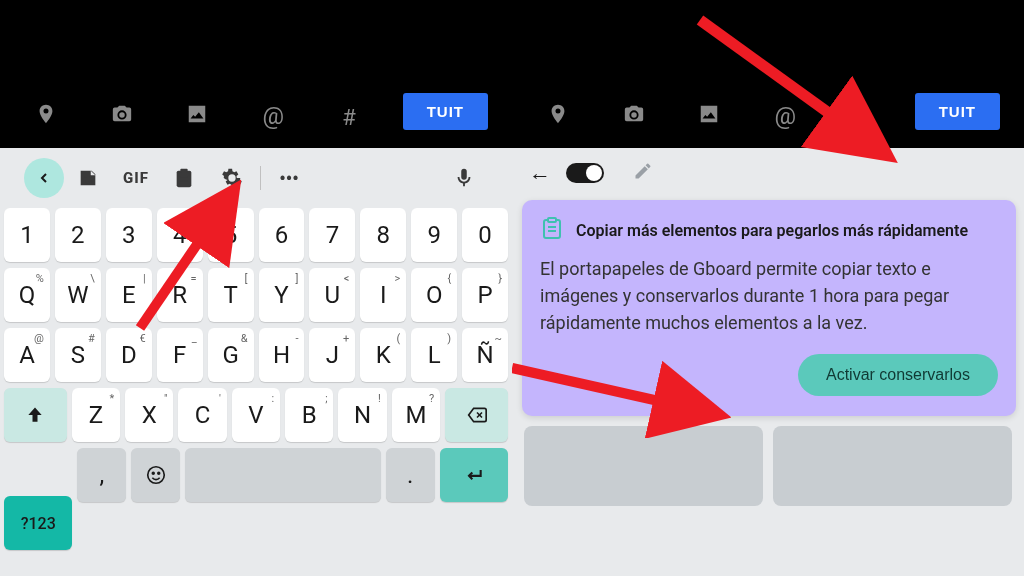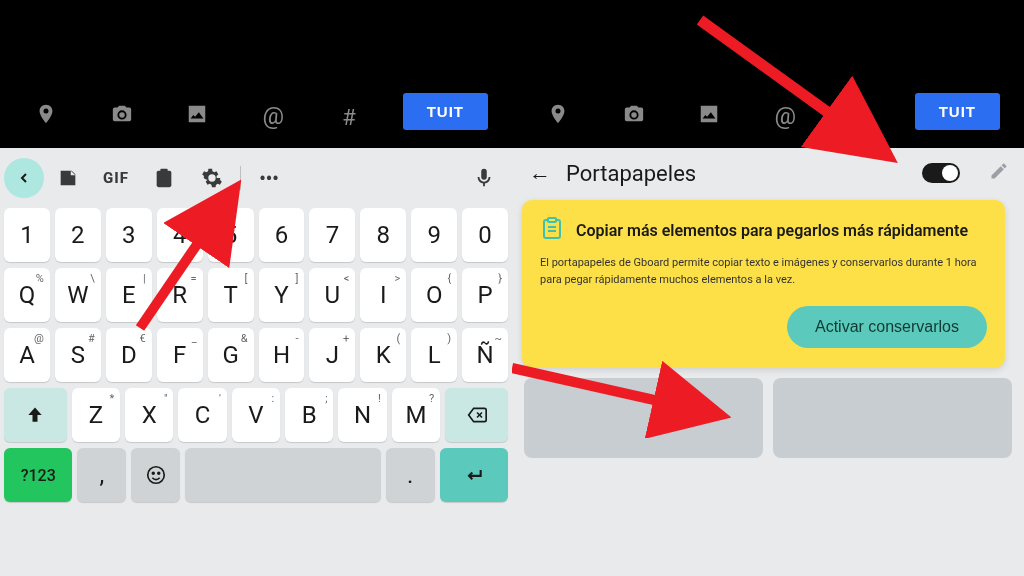--- a/index.html
+++ b/index.html
@@ -7,54 +7,54 @@
 
   .topbar { background: #000; height: 148px; display: flex; }
   .topbar-half { flex: 1; display: flex; align-items: flex-end; padding: 0 8px 18px 8px; gap: 0; justify-content: space-around; }
   .top-icon { color: #8a8a8a; font-size: 20px; width: 44px; text-align: center; }
   .tuit-btn { background: #2b6ef2; color: #fff; font-weight: 700; font-size: 15px; letter-spacing: 1px; padding: 10px 24px; border-radius: 3px; border: none; }
 
   .main { display: flex; height: calc(576px - 148px); }
   .left, .right { flex: 1; background: #e8eaec; position: relative; overflow: hidden; }
 
   
-  .kb-toolbar { display: flex; align-items: center; gap: 0; padding: 10px 4px; }
+  .kb-toolbar { display: flex; align-items: center; gap: 0; padding: 10px 24px; }
   .tb-item { width: 48px; height: 40px; display: flex; align-items: center; justify-content: center; font-size: 18px; color: #3a3a3a; }
   .tb-circle { width: 40px; height: 40px; border-radius: 50%; background: #aee7df; display: flex; align-items: center; justify-content: center; font-size: 18px; color: #1a1a1a; font-weight: 700; }
   .tb-gif { font-weight: 800; font-size: 15px; letter-spacing: 1px; }
   .tb-sep { width: 1px; height: 24px; background: #c0c0c0; margin: 0 4px; }
 
   .kb-rows { padding: 0 4px; }
   .kb-row { display: flex; gap: 5px; margin-bottom: 6px; }
   .key { flex: 1; background: #fff; border-radius: 6px; height: 54px; display: flex; align-items: center; justify-content: center; font-size: 24px; color: #1a1a1a; position: relative; box-shadow: 0 1px 1px rgba(0,0,0,0.15); }
   .key .sup { position: absolute; top: 4px; right: 6px; font-size: 11px; color: #666; }
   .key.fn { background: #c9e8e3; }
-  .key.fn-dark { background: #22c55e; }
+  .key.fn-dark { background: #14b8a6; margin-top: 48px; }
   .row-q { }
   .row-a { padding: 0 0; }
   .row-z { }
   .row-bottom { }
   .bottom-key { background: #cfd3d6; }
   .q123 { font-size: 16px; font-weight: 500; }
   .space { flex: 4; }
   .enter-key { background: #5bc9bb; }
 
   
   .cb-header { display: flex; align-items: center; padding: 12px 10px 8px 10px; gap: 8px; }
   .cb-back { font-size: 22px; color: #1a1a1a; width: 36px; text-align: center; }
   .cb-title { font-size: 22px; color: #1a1a1a; flex: 1; }
   .cb-toggle { width: 38px; height: 20px; border-radius: 10px; background: #1a1a1a; position: relative; margin-right: 16px; }
   .cb-toggle::after { content: ""; position: absolute; right: 2px; top: 2px; width: 16px; height: 16px; background: #fff; border-radius: 50%; }
   .cb-pencil { font-size: 20px; color: #9aa0a6; width: 30px; text-align: center; }
 
-  .cb-card { background: #fde047; border-radius: 10px; margin: 6px 19px 10px 10px; padding: 16px 18px 20px 18px; box-shadow: 0 2px 6px rgba(0,0,0,0.12); }
+  .cb-card { background: #c4b5fd; border-radius: 10px; margin: 6px 8px 10px 10px; padding: 16px 18px 20px 18px; box-shadow: 0 2px 6px rgba(0,0,0,0.12); }
   .cb-card-head { display: flex; align-items: center; gap: 12px; margin-bottom: 10px; }
   .cb-card-icon { color: #3fc1b0; font-size: 22px; }
   .cb-card-title { font-size: 16px; font-weight: 600; color: #1a1a1a; }
-  .cb-card-body { font-size: 11px; color: #333; line-height: 1.5; margin-bottom: 18px; }
+  .cb-card-body { font-size: 18px; color: #333; line-height: 1.5; margin-bottom: 18px; }
   .cb-activate { float: right; background: #5bc9bb; color: #103a34; font-size: 16px; padding: 12px 28px; border: none; border-radius: 24px; font-weight: 500; }
 
   .cb-recent-label { font-size: 13px; color: #6b6f73; letter-spacing: 1px; padding: 8px 16px 6px 16px; }
   .cb-recent-row { display: flex; gap: 10px; padding: 0 12px; }
   .cb-recent-item { flex: 1; height: 80px; background: #c8cdd1; border-radius: 8px; }
 
   
   .arrow { position: absolute; pointer-events: none; }
   .arrow svg { display: block; }
 
@@ -230,21 +230,20 @@
             </marker>
           </defs>
         <line x1="20" y1="150" x2="110" y2="18" stroke="#ed1c24" stroke-width="10" marker-end="url(#ah1)"></line>
       </svg>
     </div>
   </div>
 
   <div class="right">
     <div class="cb-header">
       <div class="cb-back">←</div>
-      <div class="cb-title">Portapapeles</div>
       <div class="cb-toggle"></div>
       <div class="cb-pencil">
         <svg width="20" height="20" viewBox="0 0 24 24" fill="#9aa0a6">
             <path d="M3 17.25V21h3.75L17.81 9.94l-3.75-3.75L3 17.25zM20.71 7.04a1 1 0 000-1.41l-2.34-2.34a1 1 0 00-1.41 0l-1.83 1.83 3.75 3.75 1.83-1.83z"></path>
           </svg>
       </div>
     </div>
 
     <div class="cb-card">
       <div class="cb-card-head">

